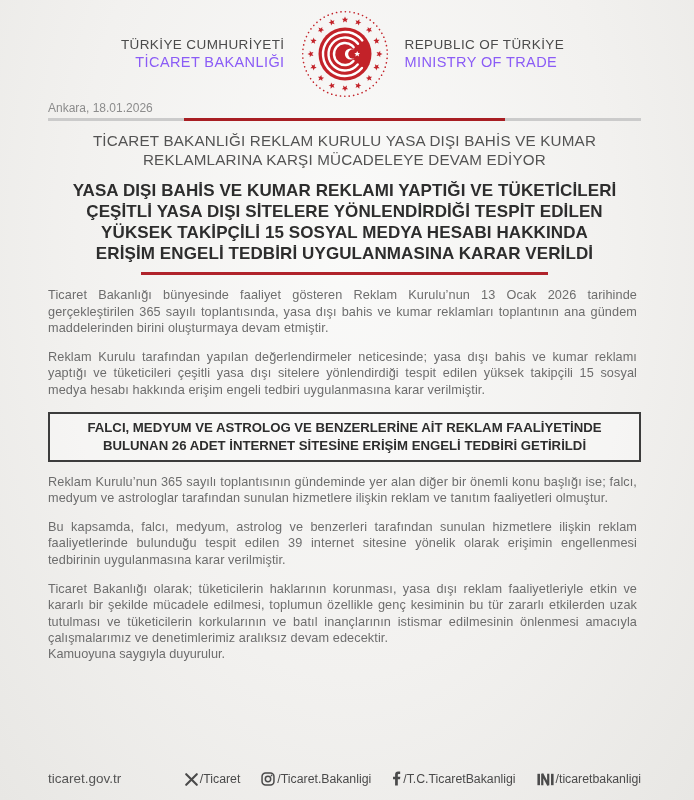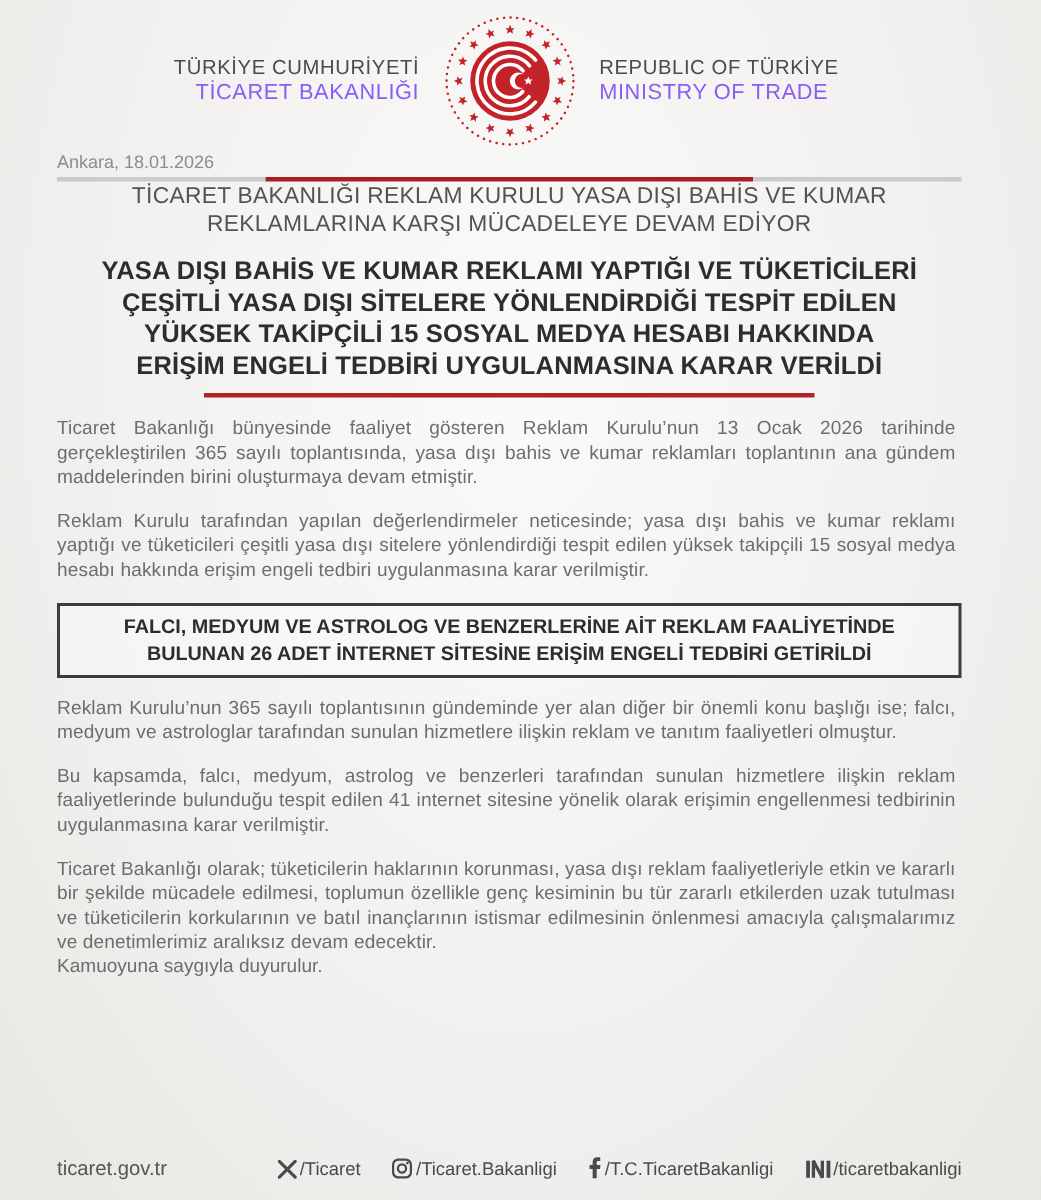--- a/index.html
+++ b/index.html
@@ -5,39 +5,39 @@
   html,body{margin:0;padding:0;}
   body{
     width:694px;height:800px;
     font-family:"Liberation Sans","DejaVu Sans",sans-serif;
     background:radial-gradient(ellipse at 50% 30%, #fafaf9 0%, #f2f1ef 55%, #e8e7e4 100%);
     color:#2d2d2d;
     -webkit-font-smoothing:antialiased;
   }
   .page{
     width:694px;height:800px;box-sizing:border-box;
-    padding:10px 53px 14px 38px;
+    padding:10px 53px 14px 48px;
     display:flex;flex-direction:column;overflow:hidden;
   }
   
   .masthead{display:flex;align-items:center;justify-content:center;gap:16px;}
   .org{width:218px;line-height:1.25;}
   .org.tr{text-align:right;}
   .org.en{text-align:left;}
   .org .l1{font-size:13.5px;font-weight:400;color:#4b4b4b;letter-spacing:.4px;}
   .org .l2{font-size:14.5px;font-weight:400;color:#8b5cf6;letter-spacing:.4px;}
   .logo{width:88px;height:88px;flex:0 0 88px;}
   .dateline{margin-top:3px;font-size:12px;color:#8c8c8c;}
   .divider{margin-top:3px;height:3px;display:flex;}
   .divider .g1{flex:0 0 23%;background:#cbcbcb;}
   .divider .rd{flex:0 0 54%;background:#a81e23;}
   .divider .g2{flex:1;background:#cbcbcb;}
   
   .multiline{white-space:pre-line;}
-  .kicker{text-align:center;font-size:15.2px;line-height:19px;
+  .kicker{margin-top:10px;text-align:center;font-size:15.2px;line-height:19px;
     color:#535353;letter-spacing:.2px;}
   .headline{margin-top:11px;text-align:center;font-weight:700;font-size:17px;
     line-height:21px;color:#2d2d2d;letter-spacing:.1px;}
   .head-underline{width:407px;height:3px;background:#b0232b;margin:8px auto 0 auto;}
   
   .para{margin:12px 4px 0 0;font-size:12.7px;line-height:16.6px;color:#6d6d6d;
     text-align:justify;letter-spacing:.1px;}
   .boxed{margin-top:13px;border:2px solid #3c3c3c;padding:5px 8px;background:rgba(255,255,255,.35);
     text-align:center;font-weight:700;font-size:13.2px;line-height:18px;color:#2d2d2d;}
   .closing{font-size:12.7px;color:#6d6d6d;}
@@ -111,21 +111,21 @@
 ERİŞİM ENGELİ TEDBİRİ UYGULANMASINA KARAR VERİLDİ</div>
   <div class="head-underline"></div>
 
   <p class="para">Ticaret Bakanlığı bünyesinde faaliyet gösteren Reklam Kurulu’nun 13 Ocak 2026 tarihinde gerçekleştirilen 365 sayılı toplantısında, yasa dışı bahis ve kumar reklamları toplantının ana gündem maddelerinden birini oluşturmaya devam etmiştir.</p>
   <p class="para">Reklam Kurulu tarafından yapılan değerlendirmeler neticesinde; yasa dışı bahis ve kumar reklamı yaptığı ve tüketicileri çeşitli yasa dışı sitelere yönlendirdiği tespit edilen yüksek takipçili 15 sosyal medya hesabı hakkında erişim engeli tedbiri uygulanmasına karar verilmiştir.</p>
 
   <div class="boxed multiline">FALCI, MEDYUM VE ASTROLOG VE BENZERLERİNE AİT REKLAM FAALİYETİNDE
 BULUNAN 26 ADET İNTERNET SİTESİNE ERİŞİM ENGELİ TEDBİRİ GETİRİLDİ</div>
 
   <p class="para">Reklam Kurulu’nun 365 sayılı toplantısının gündeminde yer alan diğer bir önemli konu başlığı ise; falcı, medyum ve astrologlar tarafından sunulan hizmetlere ilişkin reklam ve tanıtım faaliyetleri olmuştur.</p>
-  <p class="para">Bu kapsamda, falcı, medyum, astrolog ve benzerleri tarafından sunulan hizmetlere ilişkin reklam faaliyetlerinde bulunduğu tespit edilen 41 internet sitesine yönelik olarak erişimin engellenmesi tedbirinin uygulanmasına karar verilmiştir.</p>
+  <p class="para">Bu kapsamda, falcı, medyum, astrolog ve benzerleri tarafından sunulan hizmetlere ilişkin reklam faaliyetlerinde bulunduğu tespit edilen 39 internet sitesine yönelik olarak erişimin engellenmesi tedbirinin uygulanmasına karar verilmiştir.</p>
   <p class="para">Ticaret Bakanlığı olarak; tüketicilerin haklarının korunması, yasa dışı reklam faaliyetleriyle etkin ve kararlı bir şekilde mücadele edilmesi, toplumun özellikle genç kesiminin bu tür zararlı etkilerden uzak tutulması ve tüketicilerin korkularının ve batıl inançlarının istismar edilmesinin önlenmesi amacıyla çalışmalarımız ve denetimlerimiz aralıksız devam edecektir.</p>
 
   <div class="closing">Kamuoyuna saygıyla duyurulur.</div>
 
   <div class="footer">
     <div class="website">ticaret.gov.tr</div>
     <div class="socials">
 
       <div class="social">
         <svg width="13" height="13" viewBox="0 0 16 16">

